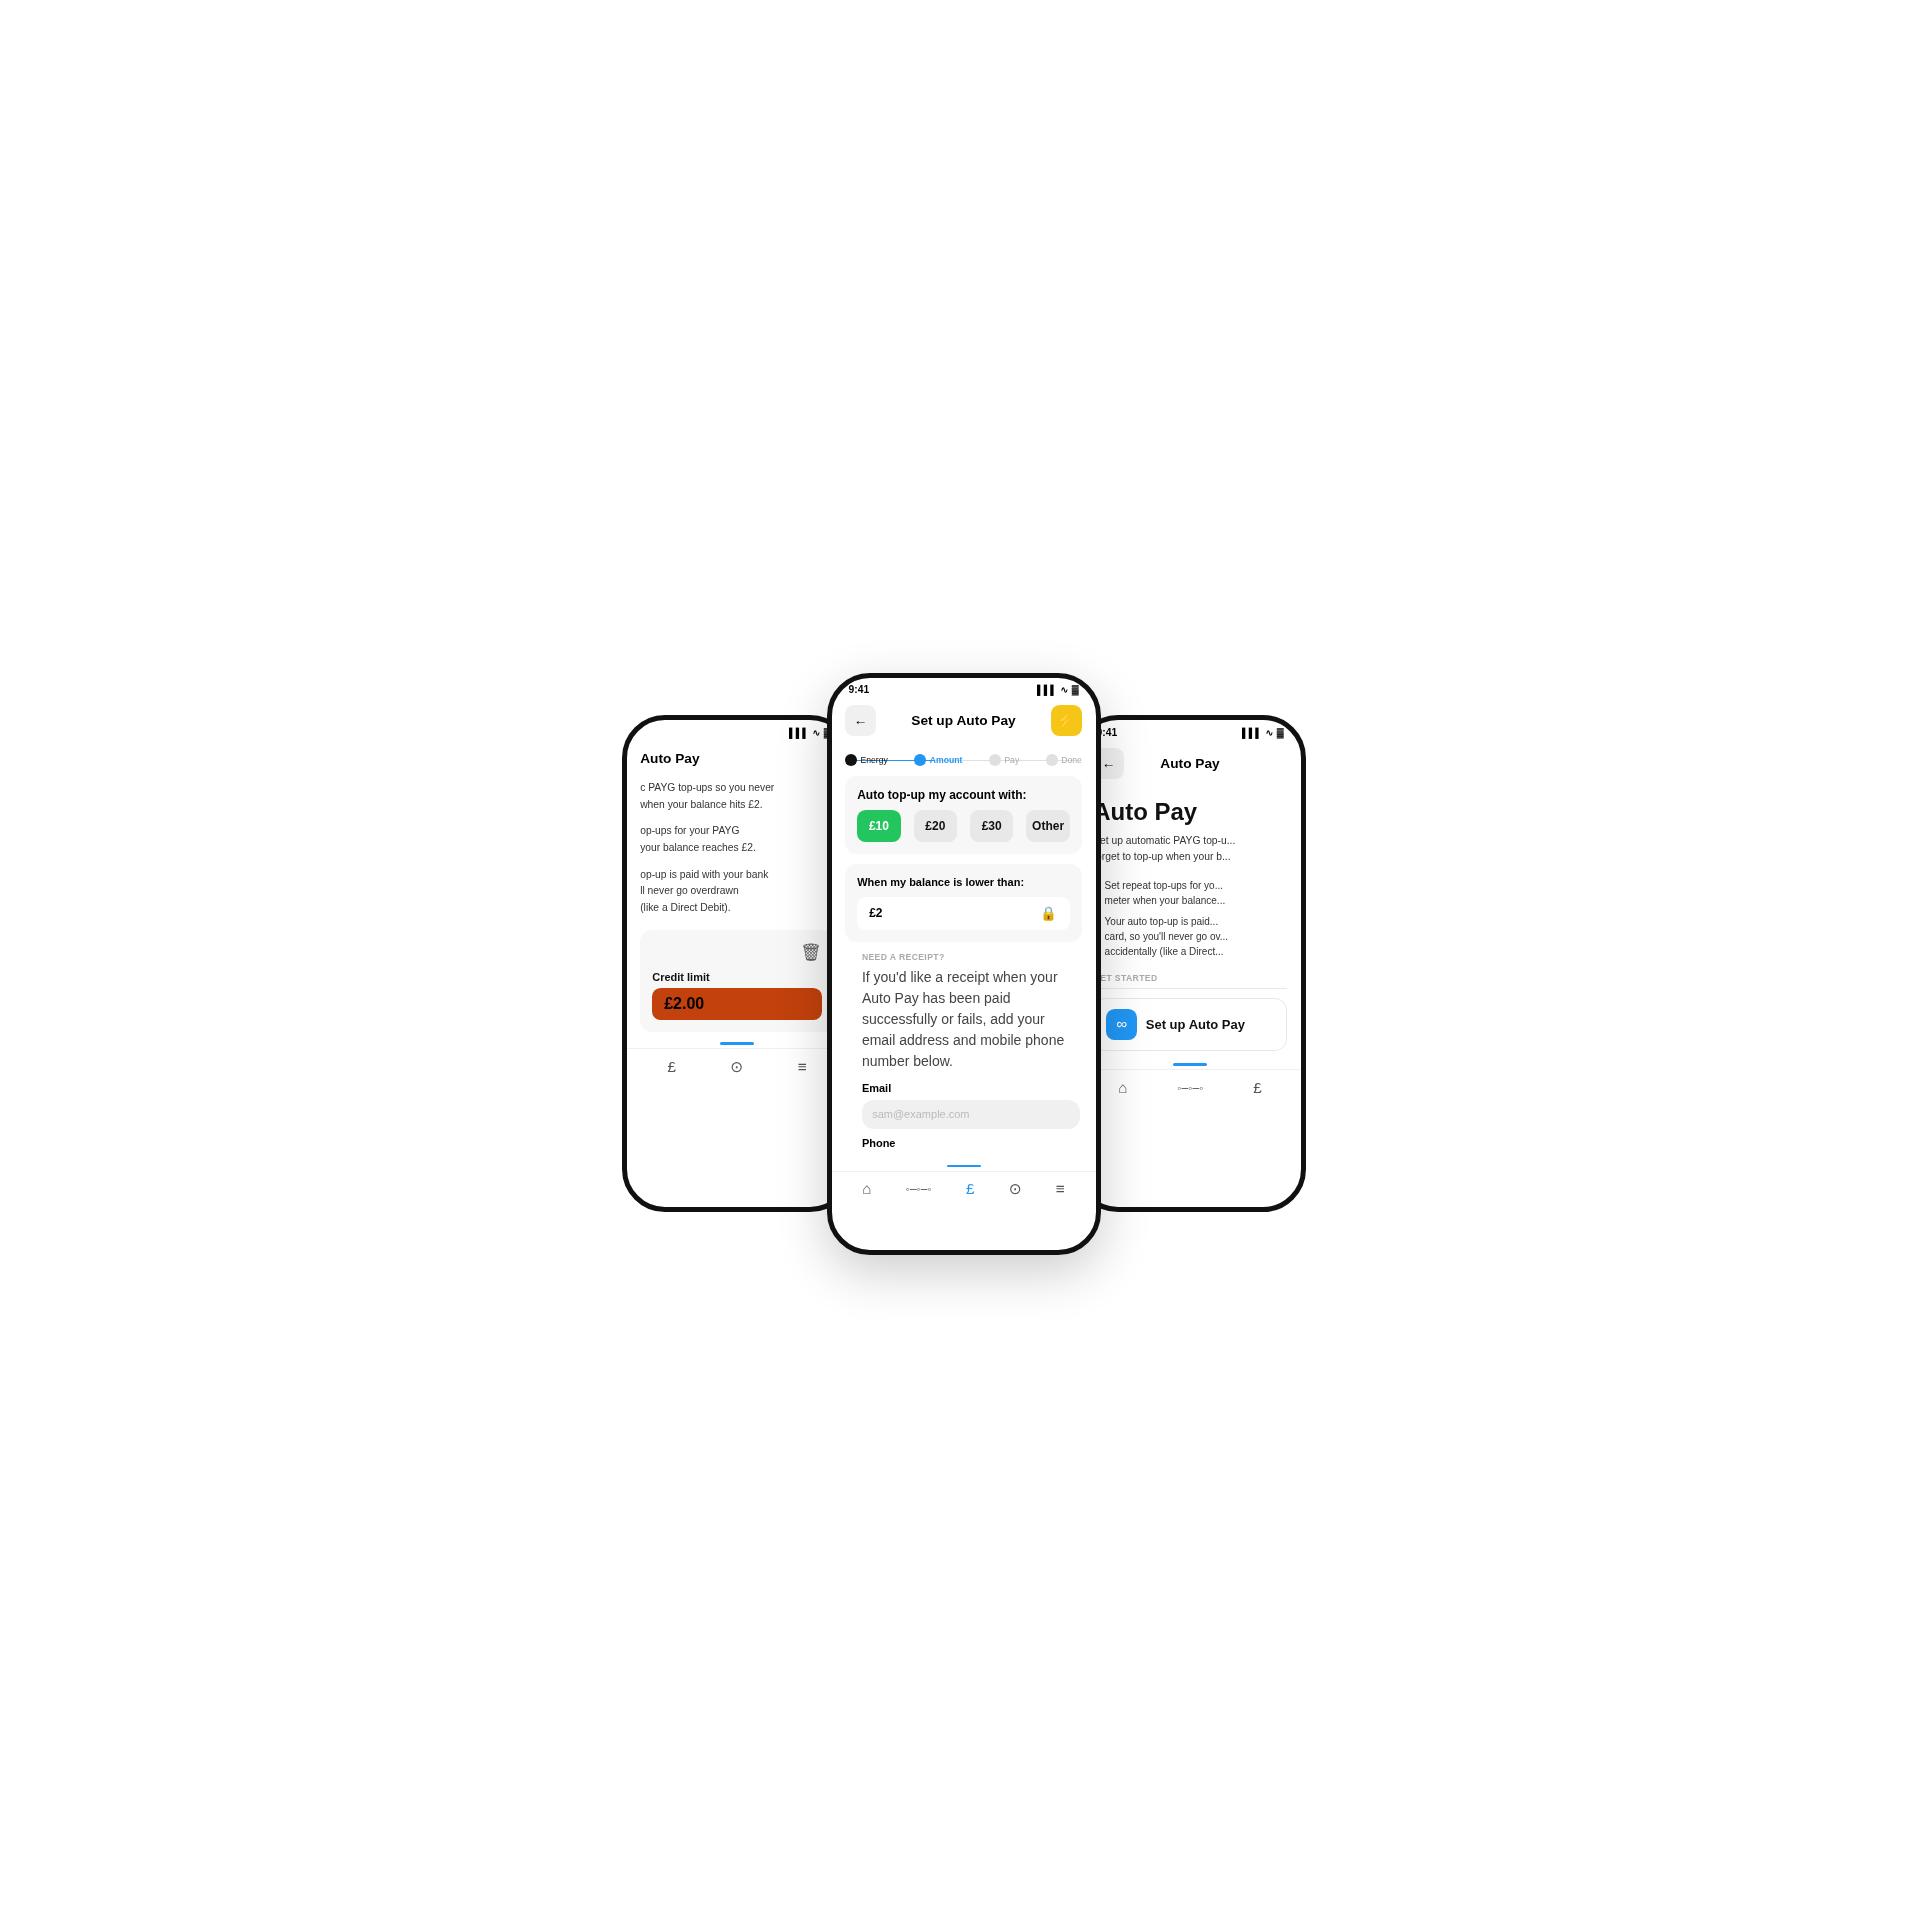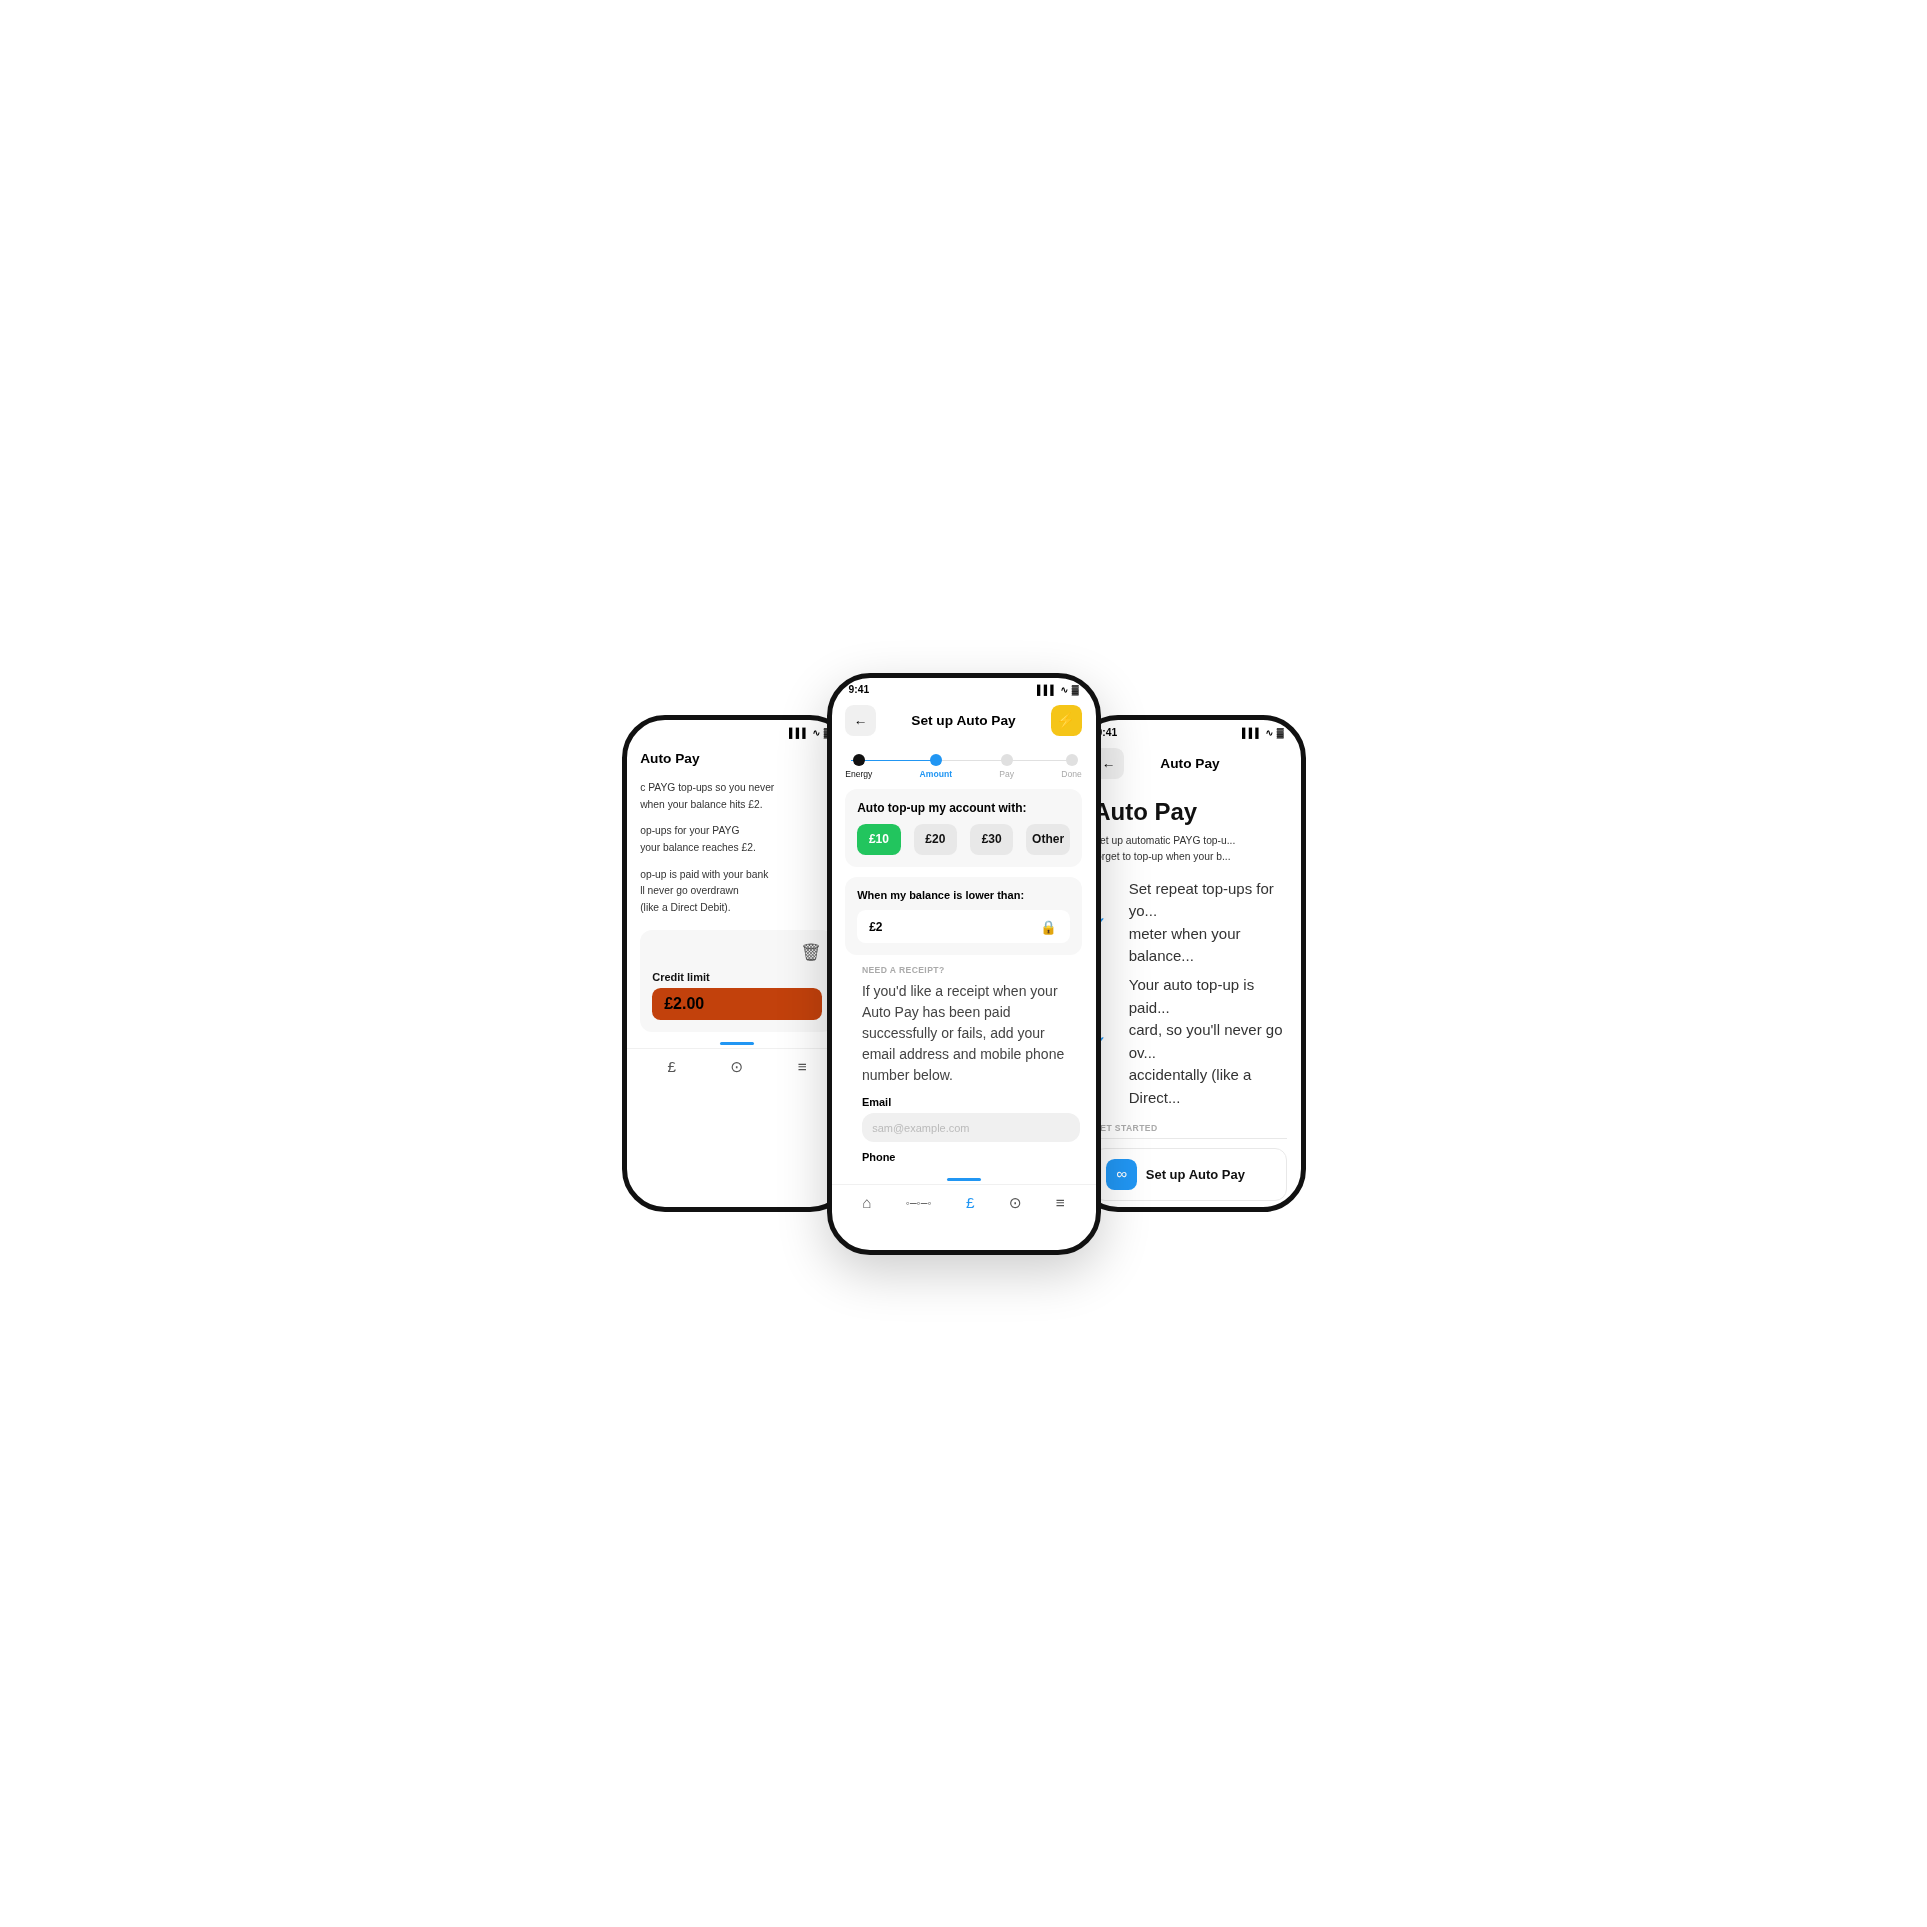--- a/index.html
+++ b/index.html
@@ -108,21 +108,21 @@
       position: absolute;
       top: 6px;
       left: 6px;
       width: calc(33% + 6px);
       height: 1.7px;
       background: #2196F3;
       z-index: 1;
     }
     .step-item {
       display: flex;
-      flex-direction: column;
+      flex-direction: row;
       align-items: center;
       gap: 3.4px;
       z-index: 2;
     }
     .step-dot {
       width: 12px; height: 12px;
       border-radius: 50%;
       background: #e0e0e0;
     }
     .step-dot.active { background: #2196F3; }
@@ -303,24 +303,24 @@
     }
     .right-desc {
       font-size: 10.3px;
       color: #333;
       line-height: 1.6;
       margin-bottom: 12px;
     }
     .check-list { margin-bottom: 13.7px; }
     .check-item {
       display: flex;
-      gap: 23px;
+      gap: 3px;
       align-items: center;
       margin-bottom: 6.8px;
-      font-size: 15px;
+      font-size: 10px;
       color: #333;
       line-height: 1.5;
     }
     .check-mark { color: #2196F3; font-weight: 700; flex-shrink: 0; margin-top: 0.9px; }
     .get-started-label {
       font-size: 8.6px;
       font-weight: 700;
       color: #aaa;
       letter-spacing: 0.4px;
       text-transform: uppercase;

